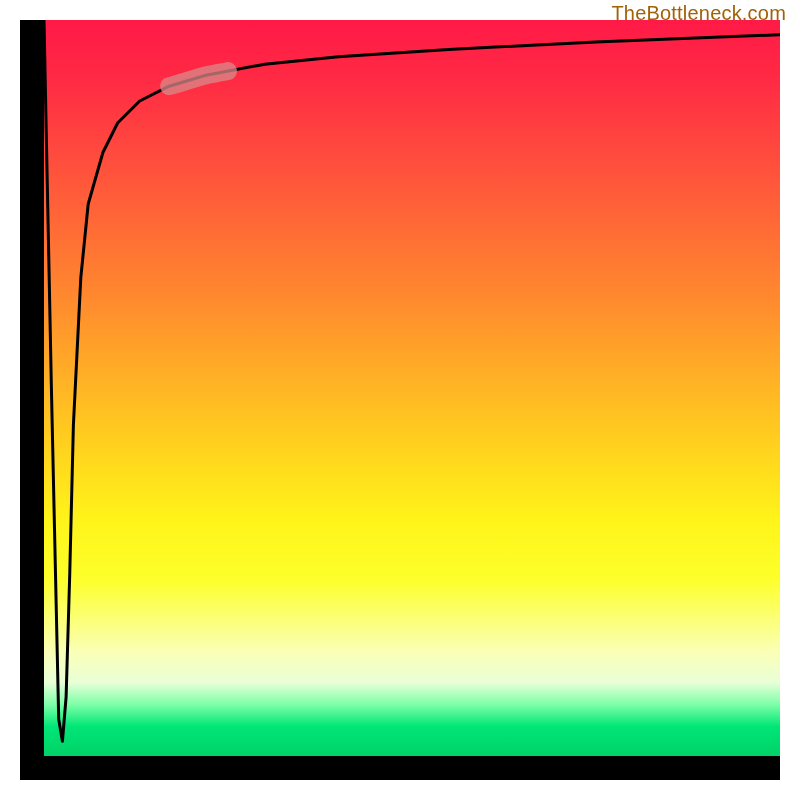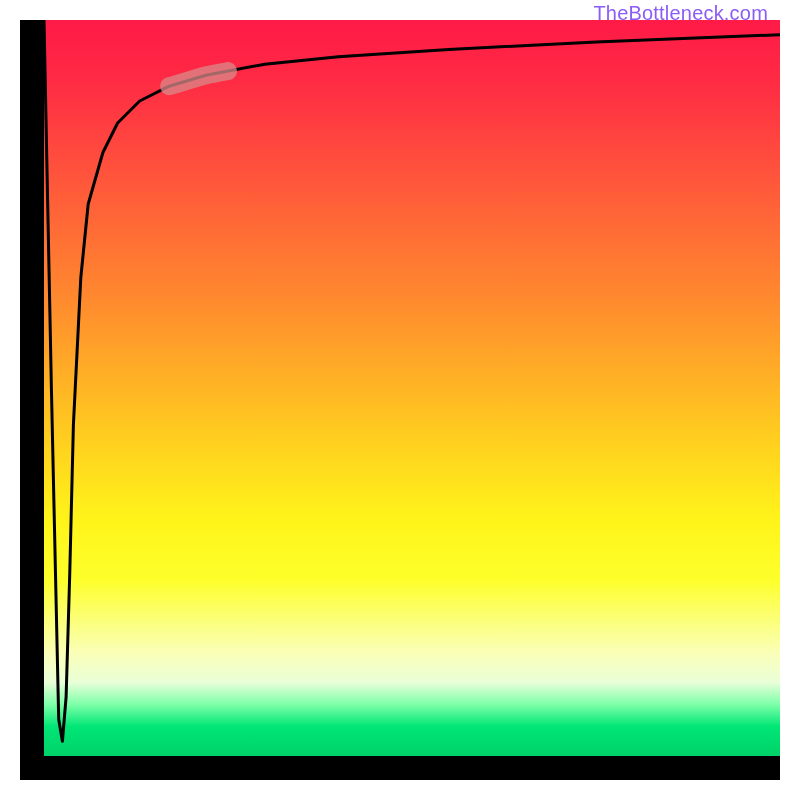--- a/index.html
+++ b/index.html
@@ -55,23 +55,23 @@
   }
   .curve-svg {
     position: absolute;
     inset: 0;
     width: 100%;
     height: 100%;
   }
   .watermark {
     position: absolute;
     top: 2px;
-    right: 32px;
+    right: 14px;
     font-size: 20px;
-    color: #8b5cf6;
+    color: #a16207;
     letter-spacing: 0.2px;
     font-weight: 400;
   }
 </style>
 </head>
 <body>
 
 <div class="frame">
 
   <div class="watermark">TheBottleneck.com</div>

